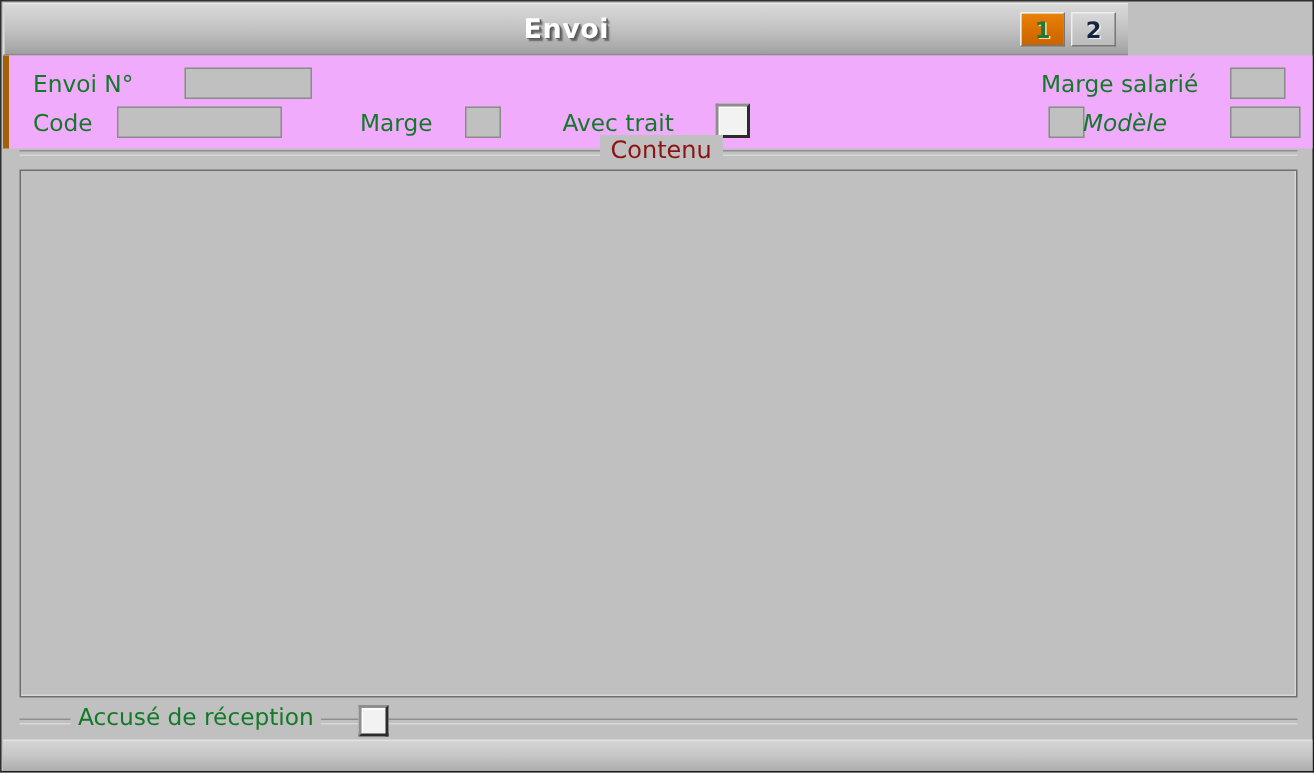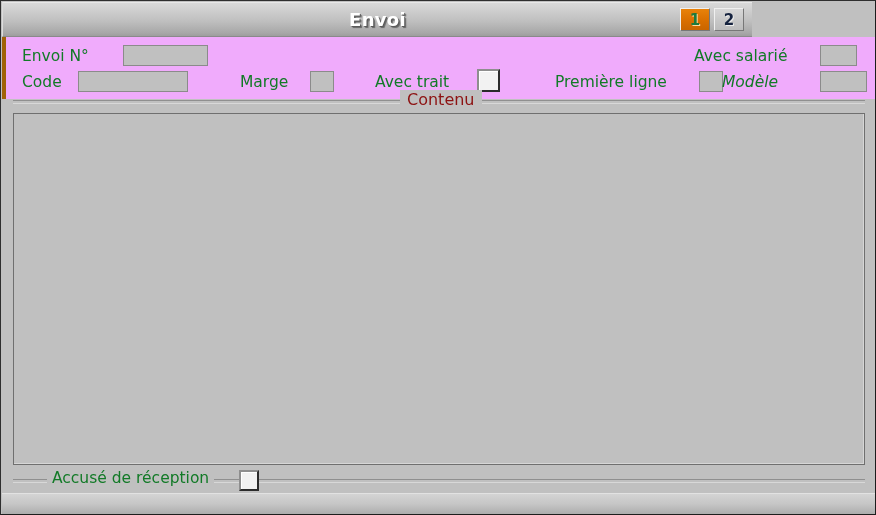--- a/index.html
+++ b/index.html
@@ -194,33 +194,32 @@
       <div class="tab active">1</div>
       <div class="tab inactive">2</div>
     </div>
   </div>
 
   <div class="form">
 
     <div class="lbl" style="left:16px; top:10px;">Envoi N°</div>
     <div class="field" style="left:117px; top:8px; width:85px; height:21px;"></div>
 
-    <div class="lbl" style="left:688px; top:10px;">Avec salarié</div>
+    <div class="lbl" style="left:688px; top:10px;">Marge salarié</div>
     <div class="field" style="left:814px; top:8px; width:37px; height:21px;"></div>
 
     <div class="lbl" style="left:16px; top:36px;">Code</div>
     <div class="field" style="left:72px; top:34px; width:110px; height:21px;"></div>
 
     <div class="lbl" style="left:234px; top:36px;">Marge</div>
     <div class="field" style="left:304px; top:34px; width:24px; height:21px;"></div>
 
     <div class="lbl" style="left:369px; top:36px;text-align:right;">Avec trait</div>
     <div class="checkbox" style="left:471px; top:32px; width:23px; height:23px;"></div>
 
-    <div class="lbl" style="left:549px; top:36px;">Première ligne</div>
     <div class="field" style="left:693px; top:34px; width:24px; height:21px;"></div>
 
     <div class="lbl" style="left:716px; top:36px;font-style:italic;">Modèle</div>
     <div class="field" style="left:814px; top:34px; width:47px; height:21px;"></div>
   </div>
 
   <div class="group-rule" style="left:12px; top:99px; width:390px;"></div>
   <div class="group-rule" style="left:478px; top:99px; width:386px;"></div>
   <div class="group-title" style="left:399px; top:89px;">Contenu</div>
 

